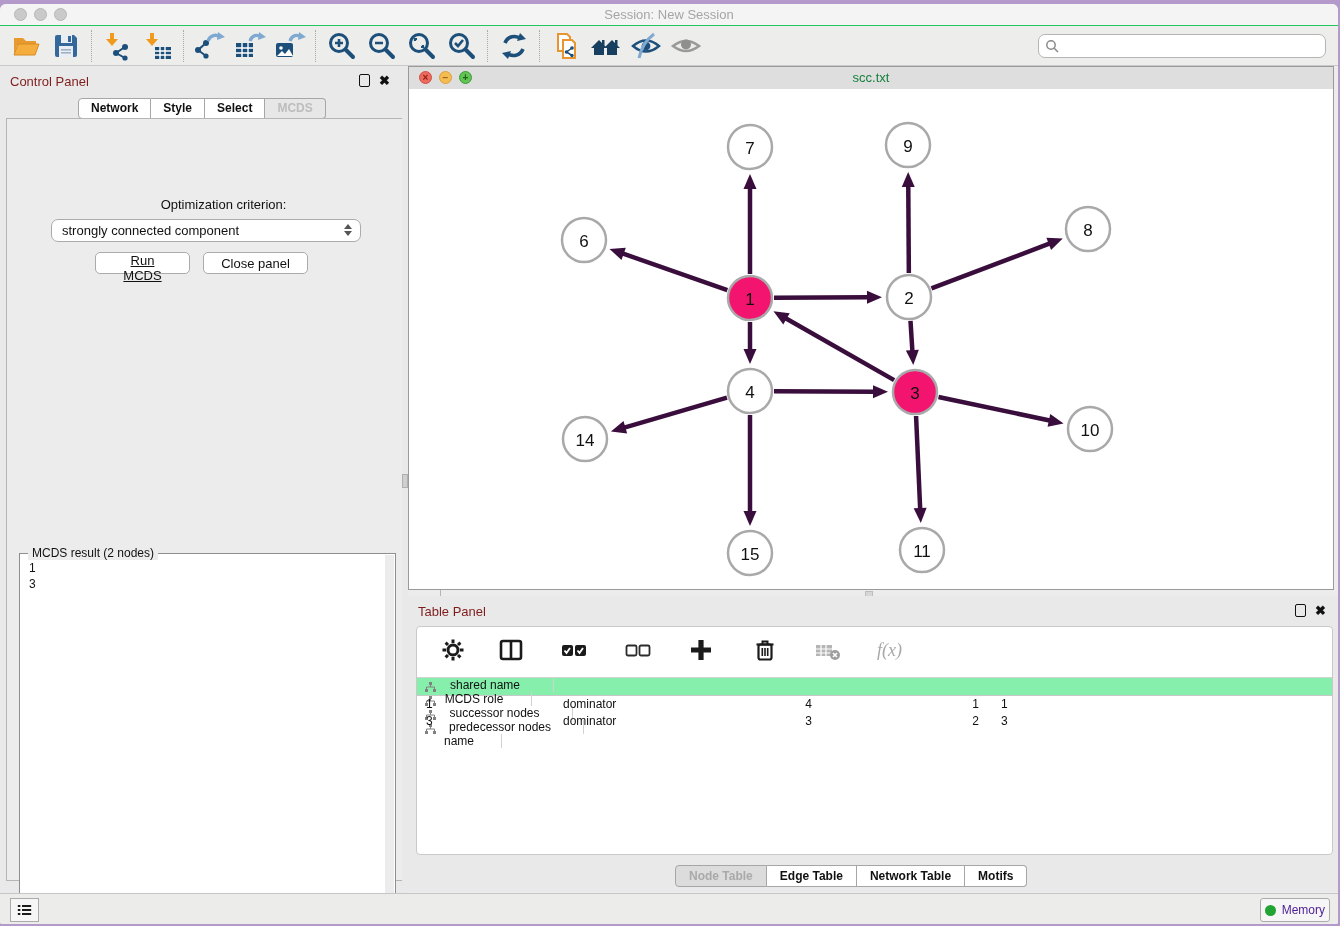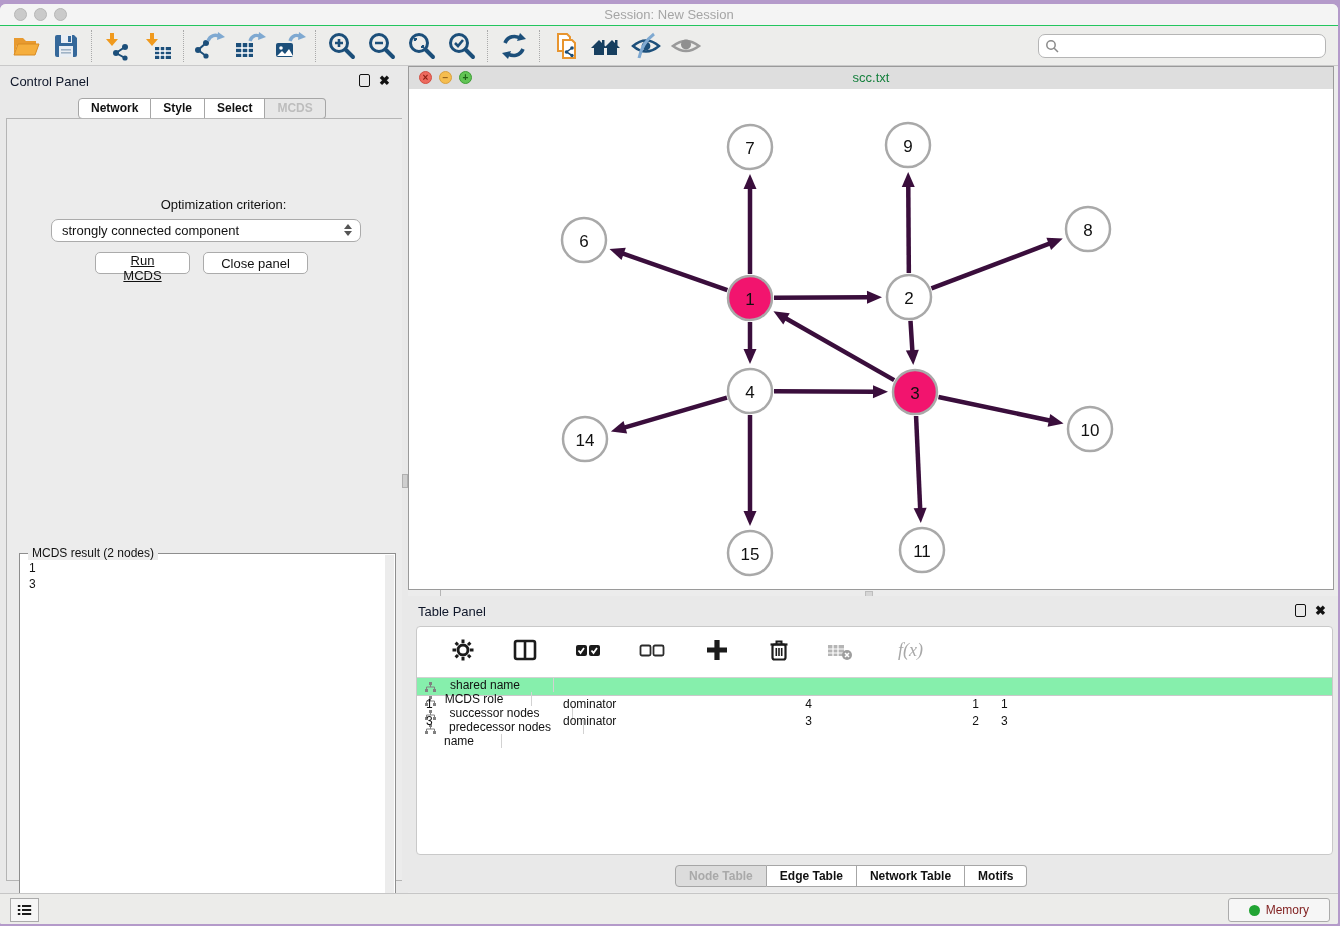--- a/index.html
+++ b/index.html
@@ -17,21 +17,21 @@
     border-bottom:1px solid #c9c9c9;display:flex;align-items:center;padding-left:6px;box-sizing:border-box;}
   .tbtn{width:40px;height:36px;background:none;border:none;display:flex;align-items:center;
     justify-content:center;padding:0;cursor:default;}
   .tsep{width:1px;height:32px;border-left:1px dotted #aaa;margin:0 5px;}
   .searchwrap{position:absolute;right:12px;top:8px;}
   .search{width:288px;height:24px;border:1px solid #b5b5b5;border-radius:7px;background:#fff;
     font-size:13px;padding:0 8px 0 26px;box-sizing:border-box;outline:none;}
   .searchicon{position:absolute;left:7px;top:5px;}
   
   .cpanel{position:absolute;left:0;top:62px;width:402px;height:827px;background:#e9e9e9;}
-  .panelhead{position:absolute;left:10px;top:8px;font-size:13px;color:#0f172a;}
+  .panelhead{position:absolute;left:10px;top:8px;font-size:13px;color:#7f1d1d;}
   .panelicons{position:absolute;right:12px;top:8px;display:flex;gap:9px;align-items:center;}
   .floatico{width:9px;height:11px;border:1.5px solid #111;border-radius:2px;display:inline-block;}
   .closeico{font-size:13px;font-weight:bold;color:#111;line-height:11px;}
   .cptabs{position:absolute;left:78px;top:32px;display:flex;}
   .cptab{height:19px;line-height:19px;font-size:12px;font-weight:bold;background:#fff;
     border:1px solid #a6a6a6;border-left:none;padding:0 12px;color:#111;}
   .cptab.first{border-left:1px solid #a6a6a6;border-radius:4px 0 0 4px;}
   .cptab.last{border-radius:0 4px 4px 0;}
   .cptab.active{background:#e7e7e7;color:#bdbdbd;}
   .cpbox{position:absolute;left:6px;top:52px;width:435px;height:763px;background:#ececec;
@@ -62,21 +62,21 @@
     border-bottom:1px solid #b3b3b3;}
   .nettitletext{position:absolute;left:0;right:0;top:3px;text-align:center;font-size:13px;color:#15803d;}
   .ntl{position:absolute;top:4px;width:13px;height:13px;border-radius:50%;box-sizing:border-box;
     font-size:10px;font-weight:bold;text-align:center;line-height:11px;}
   .netcanvas{position:absolute;left:0;top:22px;width:924px;height:500px;background:#fff;}
   
   .tpanel{position:absolute;left:408px;top:592px;width:930px;height:296px;background:#e9e9e9;}
   .tbox{position:absolute;left:8px;top:30px;width:917px;height:229px;background:#fff;
     border:1px solid #c9c9c9;border-radius:4px;box-sizing:border-box;}
   .ttool{position:absolute;left:0;top:6px;height:34px;display:flex;align-items:center;}
-  .ttbtn{background:none;border:none;padding:0;margin:12px;display:flex;align-items:center;justify-content:flex-end;}
+  .ttbtn{background:none;border:none;padding:0;margin:12px;display:flex;align-items:center;justify-content:flex-start;}
   .thead{position:absolute;left:0;top:50px;width:100%;height:19px;background:#86efac;
     border-top:1px solid #d2d2d2;border-bottom:1px solid #c9c9c9;display:flex;box-sizing:border-box;flex-direction:column;}
   .th{position:relative;height:100%;border-right:1px solid #d2d2d2;font-size:12px;color:#111;
     display:flex;align-items:center;justify-content:center;box-sizing:border-box;}
   .th .treeico{position:absolute;left:8px;top:4px;}
   .tbody{position:absolute;left:0;top:69px;width:100%;}
   .tr{display:flex;height:17px;}
   .td{font-size:12px;color:#111;box-sizing:border-box;overflow:hidden;line-height:16px;}
   .td.left{text-align:left;padding-left:9px;}
   .td.right{text-align:right;padding-right:13px;}
@@ -85,21 +85,21 @@
     border:1px solid #a6a6a6;border-left:none;padding:0 13px;color:#111;}
   .ttab.first{border-left:1px solid #a6a6a6;border-radius:4px 0 0 4px;}
   .ttab.last{border-radius:0 4px 4px 0;}
   .ttab.active{background:#dcdcdc;color:#a9a9a9;}
   
   .statusbar{position:absolute;left:0;top:889px;width:100%;height:31px;background:#ececea;
     border-top:1px solid #c6c6c6;}
   .listbtn{position:absolute;left:10px;top:4px;width:29px;height:24px;background:#f6f6f6;
     border:1px solid #ababab;display:flex;align-items:center;justify-content:center;}
   .membtn{position:absolute;right:8px;top:4px;height:24px;background:#f6f6f6;border:1px solid #ababab;
-    border-radius:3px;font-size:12px;color:#7f1d1d;display:flex;align-items:center;gap:6px;padding:0 20px;}
+    border-radius:3px;font-size:12px;color:#4c1d95;display:flex;align-items:center;gap:6px;padding:0 4px;}
   .memdot{width:11px;height:11px;border-radius:50%;}
 </style>
 </head>
 <body>
 
 <div class="window">
 
   <div class="titlebar">
     <div class="traffic">
       <span class="tl"></span>

